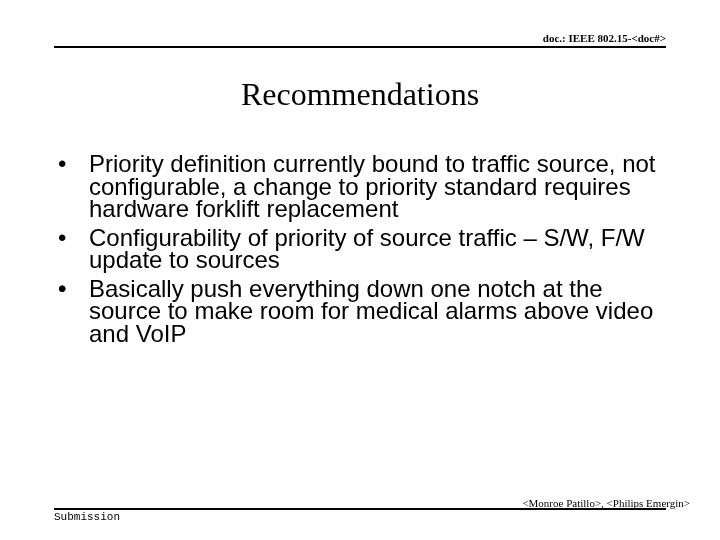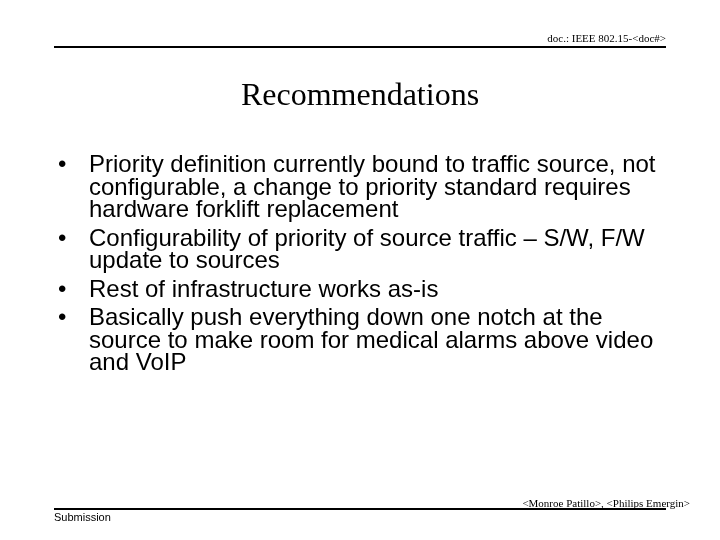--- a/index.html
+++ b/index.html
@@ -1,24 +1,24 @@
 <!DOCTYPE html>
 <html><head>
 <meta charset="utf-8">
 <style>
   html, body { margin: 0; padding: 0; background: #ffffff; }
   body { width: 720px; height: 540px; position: relative; overflow: hidden; font-family: "Liberation Sans", sans-serif; color: #000; }
-  .hdr-text { position: absolute; right: 54px; top: 32px; font-family: "Liberation Serif", serif; font-weight: normal; font-size: 11px; margin-left: 22px; }
+  .hdr-text { position: absolute; right: 54px; top: 32px; font-family: "Liberation Serif", serif; font-weight: bold; font-size: 11px; margin-left: 22px; }
   .hdr-line { position: absolute; left: 54px; top: 46px; width: 612px; height: 2px; background: #000; }
   .title { position: absolute; left: 0; width: 720px; top: 76px; text-align: center; font-family: "Liberation Serif", serif; font-size: 32px; }
   .bullets { position: absolute; left: 54px; top: 153px; width: 620px; margin: 0; padding: 0; list-style: none; }
   .bullets li { position: relative; padding-left: 35px; font-size: 24px; line-height: 22.5px; margin-bottom: 6px; }
   .bullets li .dot { position: absolute; left: 4px; top: 0; }
   .ftr-line { position: absolute; left: 54px; top: 508px; width: 612px; height: 2px; background: #000; }
-  .ftr-left { position: absolute; left: 54px; top: 511px; font-family: Liberation Sans, sans-serif; font-size: 11px; }
+  .ftr-left { position: absolute; left: 54px; top: 511px; font-family: Liberation Mono, monospace; font-size: 11px; }
   .ftr-right { position: absolute; right: 30px; top: 497px; font-family: "Liberation Serif", serif; font-size: 11px; }
 </style>
 </head>
 <body>
 
 <div class="hdr-text">doc.: IEEE 802.15-&lt;doc#&gt;</div>
 <div class="hdr-line"></div>
 
 <div class="title">Recommendations</div>
 
@@ -26,21 +26,20 @@
   <li>
     <span class="dot">•</span>
     <span>Priority definition currently bound to traffic source, not configurable, a change to priority standard requires hardware forklift replacement</span>
   </li>
   <li>
     <span class="dot">•</span>
     <span>Configurability of priority of source traffic – S/W, F/W update to sources</span>
   </li>
   <li>
     <span class="dot">•</span>
-    <span>Rest of infrastructure works as-is</span>
   </li>
   <li>
     <span class="dot">•</span>
     <span>Basically push everything down one notch at the source to make room for medical alarms above video and VoIP</span>
   </li>
 </ul>
 
 <div class="ftr-line"></div>
 <div class="ftr-left">Submission</div>
 <div class="ftr-right">&lt;Monroe Patillo&gt;, &lt;Philips Emergin&gt;</div>

